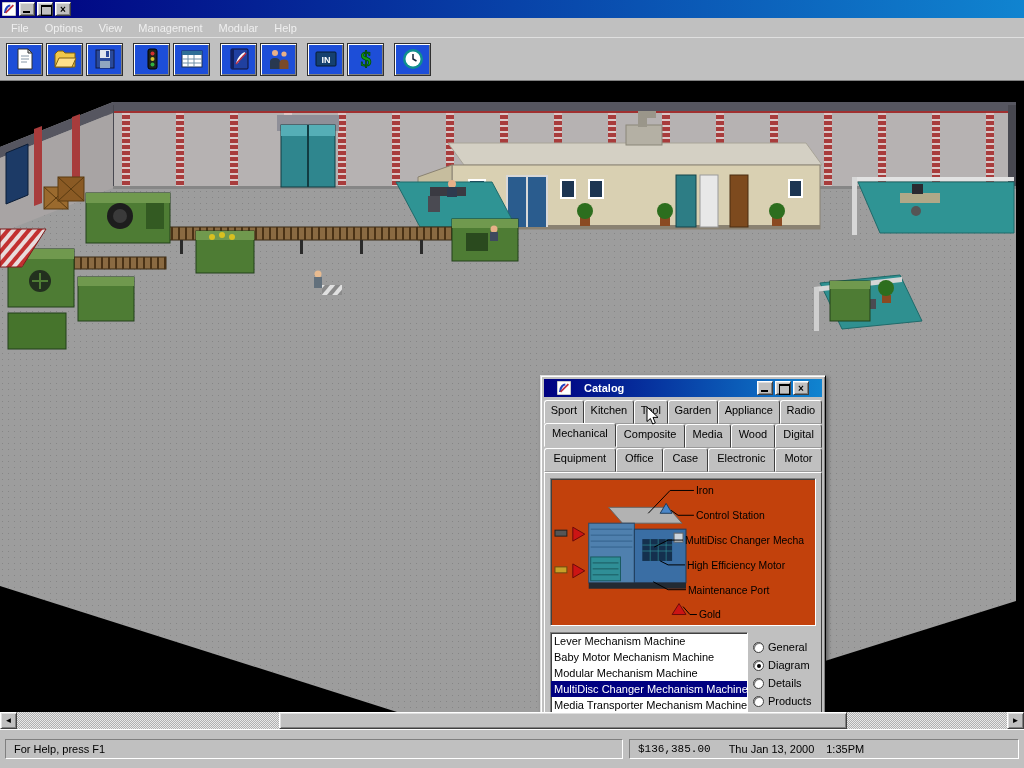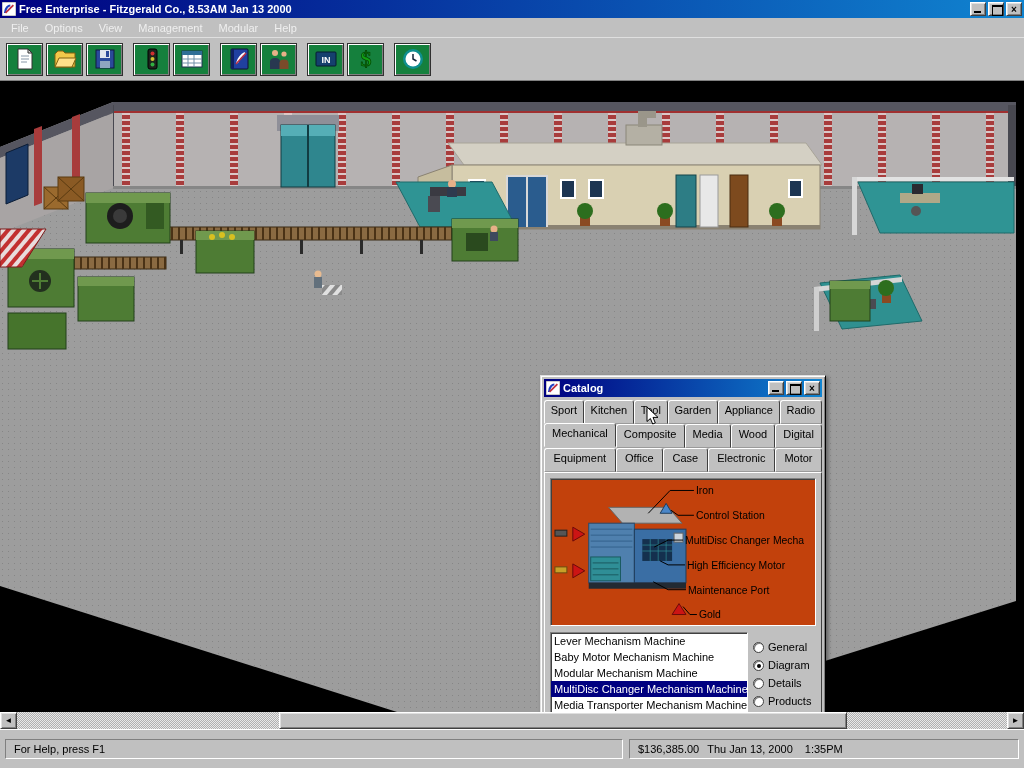--- a/index.html
+++ b/index.html
@@ -19,21 +19,21 @@
   .g-max::after{content:"";position:absolute;left:3px;top:2px;width:9px;height:8px;border:1px solid #000;border-top-width:2px;}
 
   
   .menubar { height:19px; background:#c0c0c0; display:flex; align-items:center; padding-left:4px; gap:2px; }
   .menu-item { padding:2px 7px; color:#efefef; }
 
   
   .toolbar { height:44px; background:#c0c0c0; display:flex; align-items:center; padding-left:6px;
              border-top:1px solid #dfdfdf; border-bottom:1px solid #808080; }
   .tgroup { display:flex; gap:3px; margin-right:10px; }
-  .tbtn { width:37px; height:33px; background:#15803d; border:1px solid #303030;
+  .tbtn { width:37px; height:33px; background:#1d4ed8; border:1px solid #303030;
           box-shadow:inset 1px 1px 0 #fff, inset -1px -1px 0 #808080;
           display:flex; align-items:center; justify-content:center; padding:0; }
   .tbtn svg { width:24px; height:24px; display:block; }
 
   
   .game { position:relative; width:1024px; height:631px; background:#000; overflow:hidden; }
   .scene { display:block; width:1024px; height:631px; }
 
   
   .hscroll { height:17px; display:flex; }
@@ -46,29 +46,29 @@
             background-size:2px 2px; background-position:0 0,1px 1px; }
   .sthumb { position:absolute; left:262px; top:0; width:568px; height:17px; background:#c0c0c0;
             border:1px solid; border-color:#fff #404040 #404040 #fff;
             box-shadow:inset 1px 1px 0 #dfdfdf, inset -1px -1px 0 #808080; }
 
   
   .statusbar { height:39px; background:#c0c0c0; display:flex; align-items:center; gap:6px; padding:0 5px; border-top:1px solid #fff; }
   .spanel { height:20px; border:1px solid; border-color:#808080 #fff #fff #808080; display:flex; align-items:center; padding:4px 8px; color:#000; }
   .sp-help { flex:1; }
   .sp-info { width:390px; }
-  .sp-info .money { margin-right:8px; }
+  .sp-info .money { margin-right:18px;font-family:Liberation Mono, monospace; }
   .sp-info .date { margin-right:12px; }
 
   
   .dialog { position:absolute; left:540px; top:294px; width:286px; height:398px; background:#c0c0c0;
             border:1px solid; border-color:#dfdfdf #000 #000 #dfdfdf;
             box-shadow:inset 1px 1px 0 #fff, inset -1px -1px 0 #808080, 2px 2px 4px rgba(0,0,0,.4);
             padding:3px; z-index:10; }
-  .dlg-title { height:18px; background:linear-gradient(90deg,#000080,#1084d0); display:flex; align-items:center; gap:3px; padding:0 2px; }
+  .dlg-title { height:18px; background:linear-gradient(90deg,#000080,#1084d0); display:flex; align-items:center; gap:13px; padding:0 13px; }
   .dlg-title .title { flex:1; color:#fff; font-weight:bold; }
   .tabs { margin-top:3px; }
   .tabrow { display:flex; height:24px; }
   .tab { flex:1 1 auto; text-align:center; padding:3px 4px 0; background:#c0c0c0; color:#000;
          border:1px solid; border-color:#fff #404040 #9a9a9a #fff; border-radius:3px 3px 0 0; white-space:nowrap; overflow:hidden; }
   .tab.active { position:relative; top:-1px; border-bottom-color:#c0c0c0; z-index:2; }
   .tabpage { border:1px solid; border-color:#fff #404040 #404040 #fff; padding:5px; height:313px; background:#c0c0c0; }
   .diagram { height:148px; background:#c2410c; border:1px solid; border-color:#808080 #fff #fff #808080; box-shadow:inset 1px 1px 0 #404040; }
   .diagram svg { display:block; width:100%; height:100%; }
   .lower { display:flex; margin-top:6px; gap:5px; }
@@ -91,21 +91,20 @@
 <body>
 
 <div class="app">
 
   <div class="titlebar">
     <svg class="appicon" viewBox="0 0 16 16">
         <rect width="16" height="16" fill="#fff" stroke="#888"></rect>
         <path d="M3.5 12.5C3.5 6.5 7.5 4 9.5 4" stroke="#2040c0" stroke-width="2.5" fill="none"></path>
         <path d="M4 12.5L13 3.5" stroke="#c03040" stroke-width="2"></path>
       </svg>
-    <span class="title">Free Enterprise - Fitzgerald Co., 8.53AM Jan 13 2000</span>
     <span class="winbtns">
       <span class="wbtn g-min"></span>
       <span class="wbtn g-max"></span>
       <span class="wbtn">×</span>
     </span>
   </div>
 
   <div class="menubar">
     <span class="menu-item">File</span>
     <span class="menu-item">Options</span>

